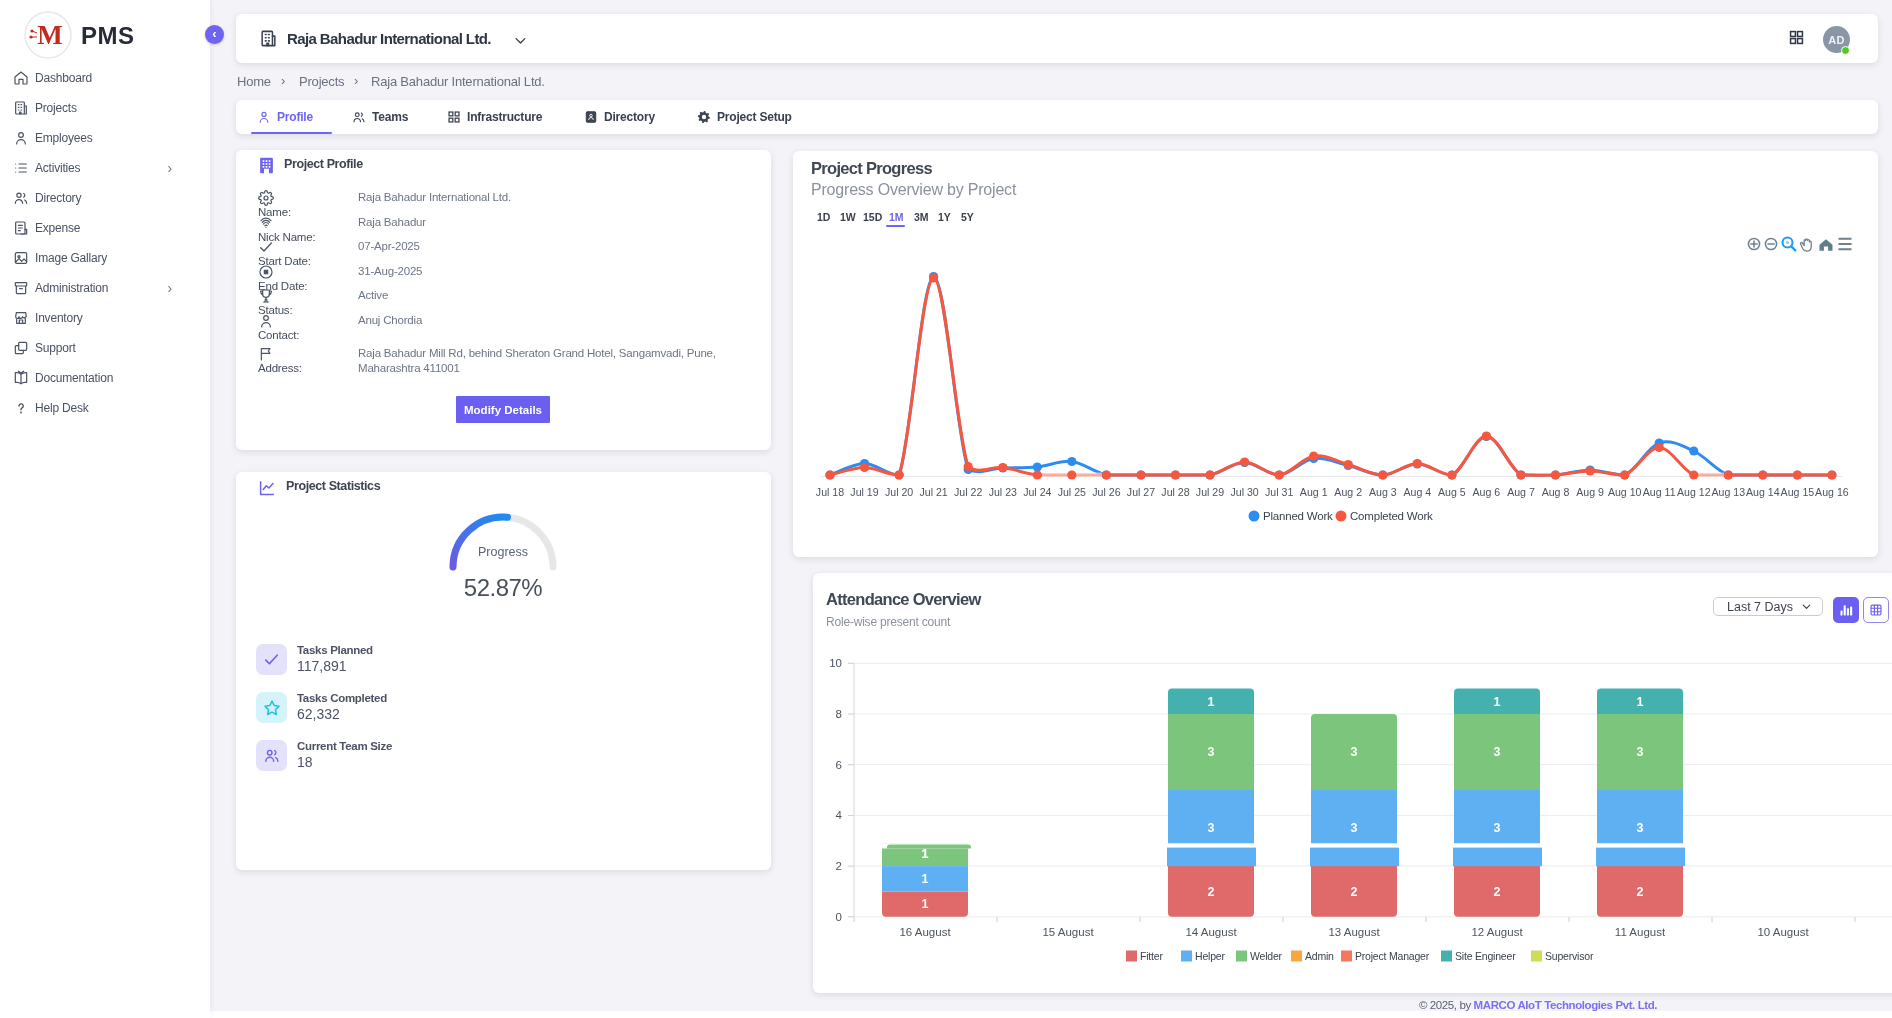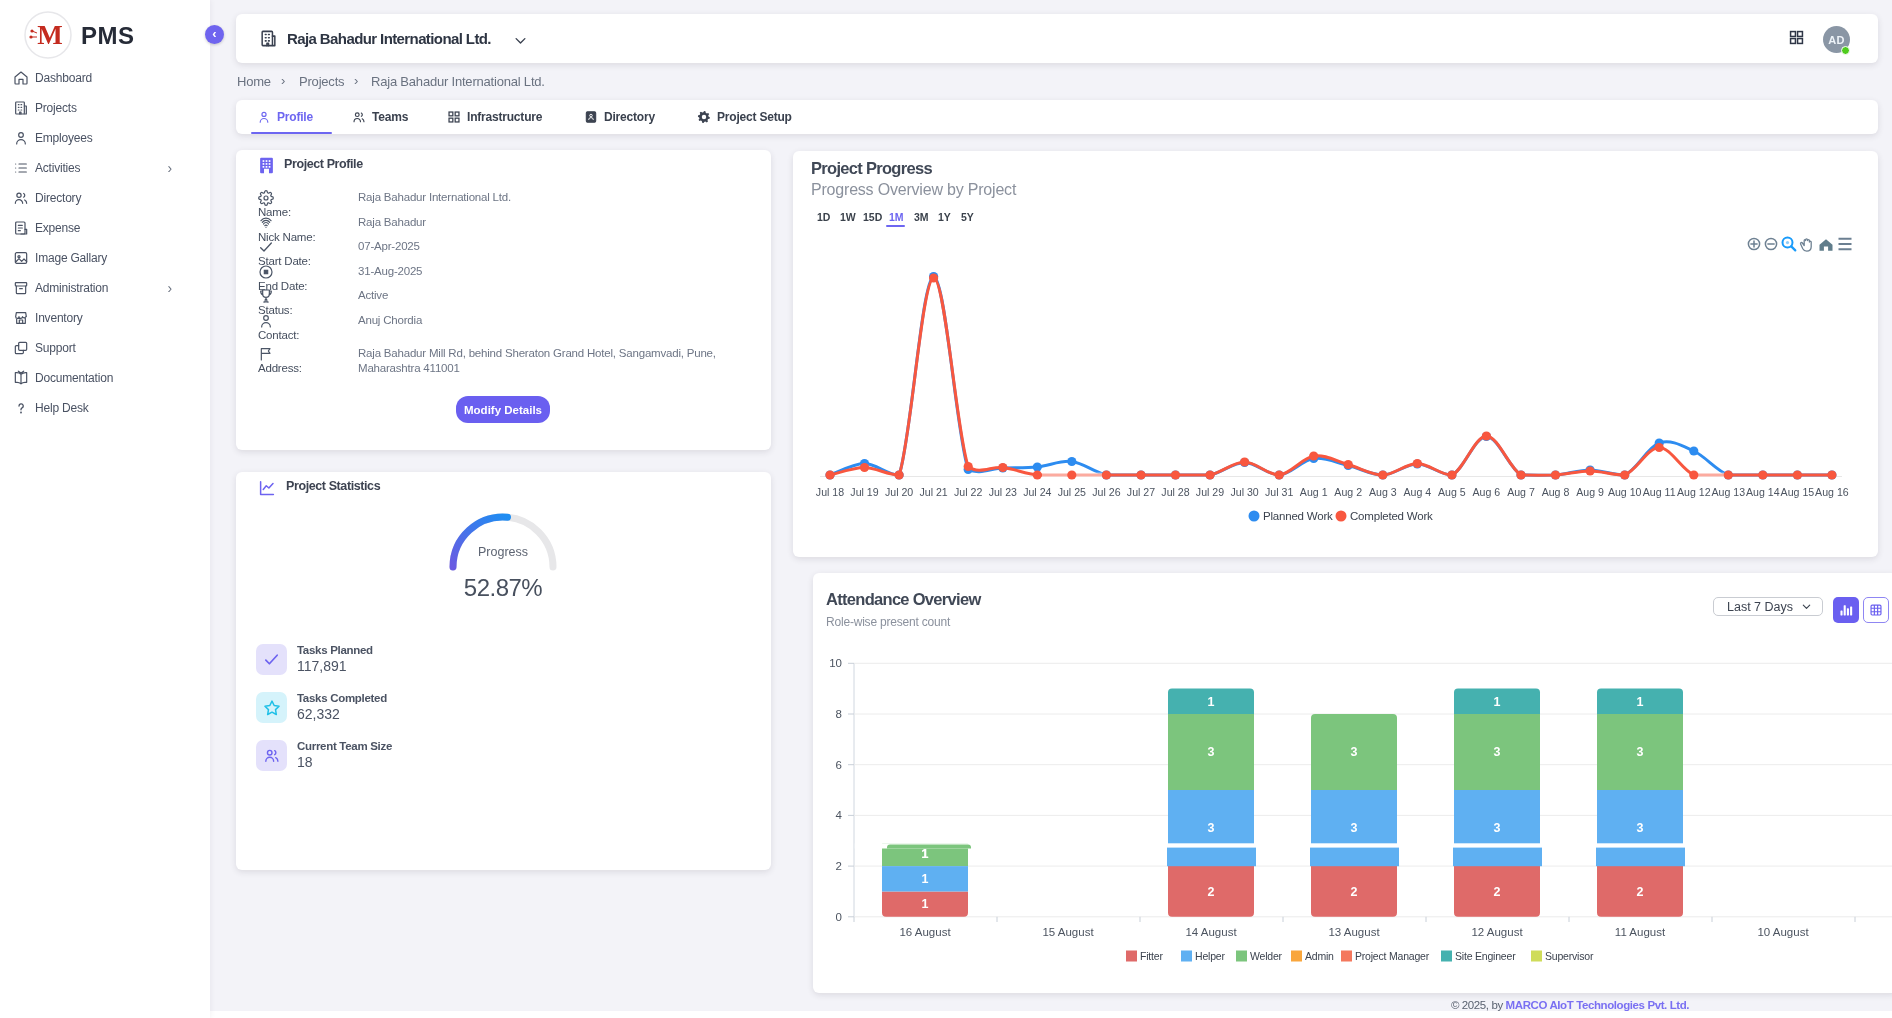--- a/index.html
+++ b/index.html
@@ -23,21 +23,21 @@
   
   .c-profile { left:236px; top:150px; width:535px; height:300px; }
   .c-stats { left:236px; top:472px; width:535px; height:398px; }
   .c-progress { left:793px; top:151px; width:1085px; height:406px; }
   .c-attend { left:793px; top:573px; width:1085px; height:420px;margin-left:20px; }
   .cardhead { position:absolute; left:22px; top:7px; display:flex; align-items:flex-start; font-size:12.5px; font-weight:bold; letter-spacing:-0.4px; color:#3d4351; }
   .prow { position:absolute; left:22px; display:flex; font-size:11.5px; letter-spacing:-0.2px; color:#4b5566;flex-direction:column; }
   .prow svg { width:16px; height:16px; margin-right:8px; }
   .prow .lbl { color:#454e5e; }
   .prow .val { position:absolute; left:100px; color:#6d7585; width:400px; line-height:14.5px; }
-  .footer { position:absolute; top:999px; left:1419px; font-size:11.5px; letter-spacing:-0.4px; color:#5a6270;margin-left:32px; }
+  .footer { position:absolute; top:999px; left:1419px; font-size:11.5px; letter-spacing:-0.4px; color:#5a6270; }
   .footer b { color:#7a70f2; font-weight:bold; }
 </style>
 </head>
 <body>
 <div class="mainbg"></div>
 
 <div class="sidebar">
   <svg class="abs" style="left:23px;top:11px" width="50" height="48" viewBox="0 0 50 48">
     <circle cx="25" cy="24" r="23" fill="#fff" stroke="#e7e7ea" stroke-width="1.5"></circle>
     <text x="27" y="33" font-size="27" font-weight="bold" fill="#c42b1f" text-anchor="middle" font-family="Liberation Serif">M</text>
@@ -237,21 +237,21 @@
     <span class="lbl">Contact:</span>
       <span class="val">Anuj Chordia</span>
     </div>
   <div class="prow" style="top:196px">
     <svg viewBox="0 0 24 24" fill="none" stroke="#4b5566" stroke-width="1.8" stroke-linecap="round" stroke-linejoin="round">
         <path d="M5 21V4M5 4h13l-2.5 3.5L18 11H5"></path>
       </svg>
     <span class="lbl">Address:</span>
       <span class="val">Raja Bahadur Mill Rd, behind Sheraton Grand Hotel, Sangamvadi, Pune, Maharashtra 411001</span>
     </div>
-  <div class="abs" style="left:220px;top:246px;width:94px;height:27px;background:#6a5ff0;border-radius:12px;color:#fff;font-size:11.5px;font-weight:bold;display:flex;align-items:center;justify-content:center">Modify Details</div>
+  <div class="abs" style="left:220px;top:246px;width:94px;height:27px;background:#6a5ff0;border-radius:1px;color:#fff;font-size:11.5px;font-weight:bold;display:flex;align-items:center;justify-content:center">Modify Details</div>
 </div>
 
 <div class="card c-stats">
   <div class="cardhead">
     <svg style="margin-right:10px" width="18" height="18" viewBox="0 0 24 24" fill="none" stroke="#6d63f0" stroke-width="2" stroke-linecap="round" stroke-linejoin="round">
         <path d="M3.5 3.5v17h17M7 14l4-5 3.5 3L20 6"></path>
       </svg>
     Project Statistics</div>
   <svg class="abs" style="left:210px;top:37px" width="114" height="64" viewBox="0 0 114 62">
     <defs>

